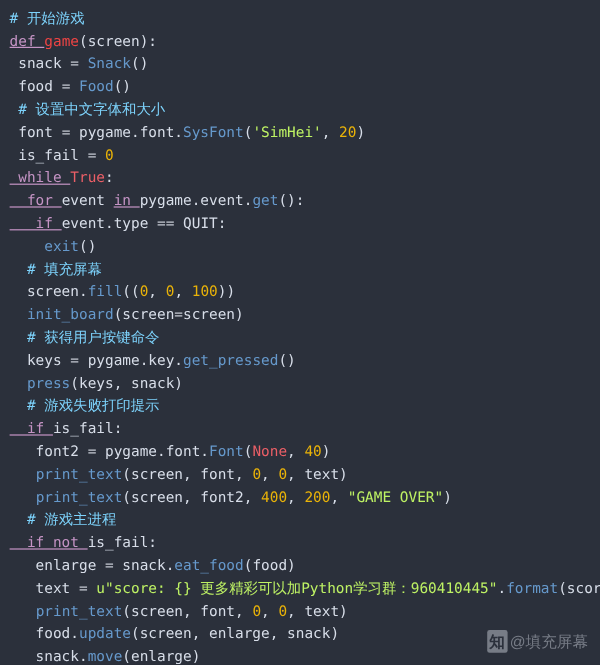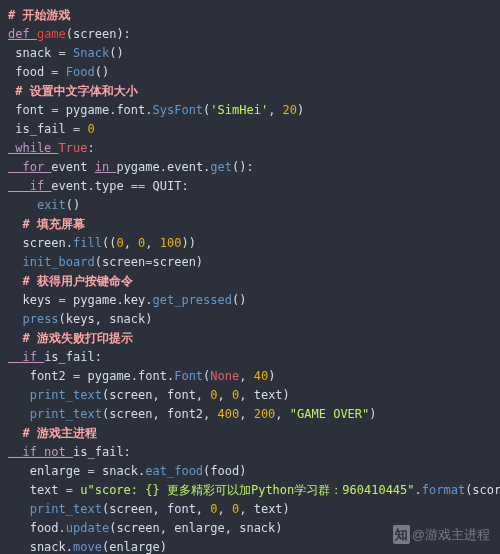--- a/index.html
+++ b/index.html
@@ -13,21 +13,21 @@
     width: 500px;
     height: 554px;
     overflow: hidden;
     position: relative;
   }
   pre {
     margin: 0;
     padding: 6px 8px;
     white-space: pre;
   }
-  .c   { color: #fca5a5; font-weight: bold; }    
+  .c   { color: #7dd3fc; }    
   .kw  { color: #c594c5; text-decoration: underline; }    
   .fn  { color: #ef4444; }    
   .id  { color: #d8dee9; }    
   .op  { color: #c0c5ce; }    
   .str { color: #bef264; }    
   .num { color: #eab308; }    
   .const{ color:#ec5f67;margin-top:20px; }    
   .call{ color:#6699cc; }     
   .watermark {
     position: absolute;
@@ -47,14 +47,14 @@
     border-radius: 2px;
     margin-right: 2px;
   }
 </style>
 </head>
 <body>
 
 <pre id="code"><div><span class="c"># 开始游戏</span></div><div><span class="kw">def </span><span class="fn">game</span><span class="id">(screen):</span></div><div><span class="id"> snack </span><span class="op">= </span><span class="call">Snack</span><span class="id">()</span></div><div><span class="id"> food </span><span class="op">= </span><span class="call">Food</span><span class="id">()</span></div><div><span class="c"> # 设置中文字体和大小</span></div><div><span class="id"> font </span><span class="op">= </span><span class="id">pygame.font.</span><span class="call">SysFont</span><span class="id">(</span><span class="str">'SimHei'</span><span class="id">, </span><span class="num">20</span><span class="id">)</span></div><div><span class="id"> is_fail </span><span class="op">= </span><span class="num">0</span></div><div><span class="kw"> while </span><span class="const">True</span><span class="id">:</span></div><div><span class="kw">  for </span><span class="id">event </span><span class="kw">in </span><span class="id">pygame.event.</span><span class="call">get</span><span class="id">():</span></div><div><span class="kw">   if </span><span class="id">event.type </span><span class="op">== </span><span class="id">QUIT:</span></div><div><span class="id">    </span><span class="call">exit</span><span class="id">()</span></div><div><span class="c">  # 填充屏幕</span></div><div><span class="id">  screen.</span><span class="call">fill</span><span class="id">((</span><span class="num">0</span><span class="id">, </span><span class="num">0</span><span class="id">, </span><span class="num">100</span><span class="id">))</span></div><div><span class="id">  </span><span class="call">init_board</span><span class="id">(screen</span><span class="op">=</span><span class="id">screen)</span></div><div><span class="c">  # 获得用户按键命令</span></div><div><span class="id">  keys </span><span class="op">= </span><span class="id">pygame.key.</span><span class="call">get_pressed</span><span class="id">()</span></div><div><span class="id">  </span><span class="call">press</span><span class="id">(keys, snack)</span></div><div><span class="c">  # 游戏失败打印提示</span></div><div><span class="kw">  if </span><span class="id">is_fail:</span></div><div><span class="id">   font2 </span><span class="op">= </span><span class="id">pygame.font.</span><span class="call">Font</span><span class="id">(</span><span class="const">None</span><span class="id">, </span><span class="num">40</span><span class="id">)</span></div><div><span class="id">   </span><span class="call">print_text</span><span class="id">(screen, font, </span><span class="num">0</span><span class="id">, </span><span class="num">0</span><span class="id">, text)</span></div><div><span class="id">   </span><span class="call">print_text</span><span class="id">(screen, font2, </span><span class="num">400</span><span class="id">, </span><span class="num">200</span><span class="id">, </span><span class="str">"GAME OVER"</span><span class="id">)</span></div><div><span class="c">  # 游戏主进程</span></div><div><span class="kw">  if not </span><span class="id">is_fail:</span></div><div><span class="id">   enlarge </span><span class="op">= </span><span class="id">snack.</span><span class="call">eat_food</span><span class="id">(food)</span></div><div><span class="id">   text </span><span class="op">= </span><span class="str">u"score: {} 更多精彩可以加Python学习群：960410445"</span><span class="id">.</span><span class="call">format</span><span class="id">(score)</span></div><div><span class="id">   </span><span class="call">print_text</span><span class="id">(screen, font, </span><span class="num">0</span><span class="id">, </span><span class="num">0</span><span class="id">, text)</span></div><div><span class="id">   food.</span><span class="call">update</span><span class="id">(screen, enlarge, snack)</span></div><div><span class="id">   snack.</span><span class="call">move</span><span class="id">(enlarge)</span></div></pre>
 
 <div class="watermark">
-  <span class="zhi">知</span><span>@游戏主进程</span>
+  <span class="zhi">知</span><span>@填充屏幕</span>
 </div>
 
 </body></html>

